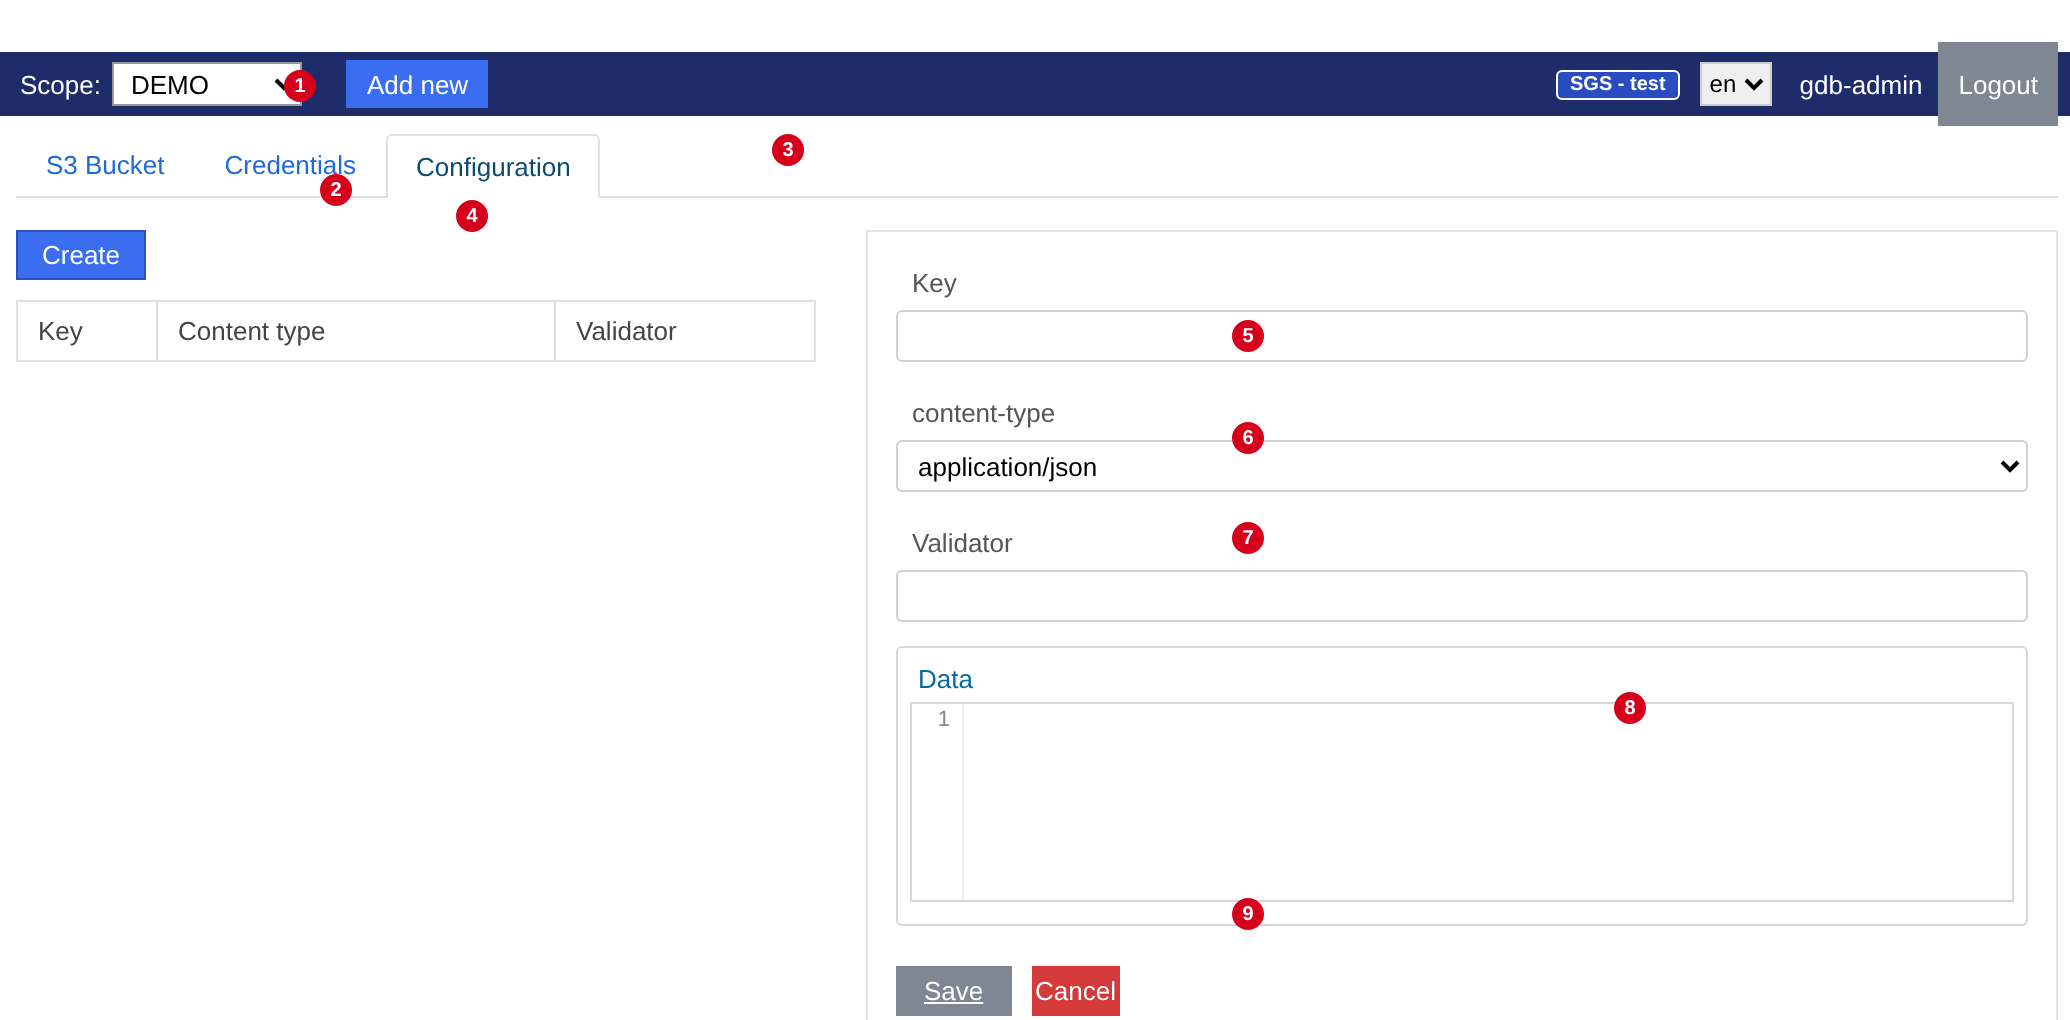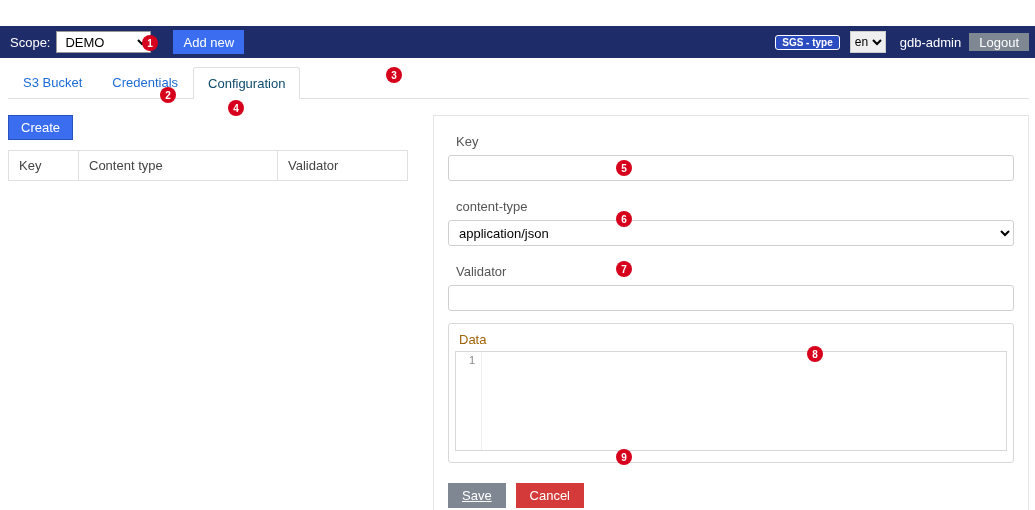--- a/index.html
+++ b/index.html
@@ -25,21 +25,21 @@
     background: #3a6df0; color: #fff; border: none; height: 24px; padding: 0 10px; font-size: 13px; cursor: pointer;
   }
   .nav-spacer { flex: 1; }
   .badge-app {
     background: #2b4cc0; color: #fff; border: 1px solid #fff; border-radius: 3px;
     font-size: 10px; padding: 1px 6px; margin-right: 10px; font-weight: 600;
   }
   .lang-select { height: 22px; font-size: 12px; margin-right: 14px; border: 1px solid #ccc; }
   .user-label { color: #fff; margin-right: 8px; font-size: 13px; }
   .btn-logout {
-    background: #7e8792; color: #fff; border: none; height: 18px; padding: 0 10px; font-size: 13px; cursor: pointer; margin-right: 2px;
+    background: #7e8792; color: #fff; border: none; height: 42px; padding: 0 10px; font-size: 13px; cursor: pointer; margin-right: 2px;
   }
 
   
   .layout { display: flex; height: calc(100% - 32px); }
   .sidebar { width: 176px; padding: 4px 0; }
   .sidebar-item {
     display: block; padding: 6px 10px; color: #1c6bd6; font-size: 13px; cursor: pointer;
   }
   .sidebar-item.active { background: #3a6df0; color: #fff; position: relative; }
 
@@ -73,31 +73,31 @@
     width: 100%; height: 26px; border: 1px solid #d0d0d0; border-radius: 3px; padding: 0 8px; font-size: 13px;
   }
   .fld-select {
     width: 100%; height: 26px; border: 1px solid #d0d0d0; border-radius: 3px; padding: 0 6px; font-size: 13px; background: #fff;
   }
   .gap8 { height: 14px; }
 
   .data-box {
     border: 1px solid #d8d8d8; border-radius: 3px; margin-top: 12px; padding: 6px 6px 6px 6px; height: 140px;
   }
-  .data-title { font-size: 13px; color: #a16207; padding: 2px 4px 4px 4px; }
+  .data-title { font-size: 13px; color: #0369a1; padding: 2px 4px 4px 4px; }
   .code-editor { display: flex; border: 1px solid #d8d8d8; border-top: 1px solid #d8d8d8; height: 100px; }
   .gutter { width: 26px; text-align: right; padding: 2px 6px 0 0; font-size: 11px; color: #888; background: #fff; border-right: 1px solid #eee; }
   .code-area { flex: 1; outline: none; border: none; font-family: monospace; font-size: 12px; padding: 2px 4px; resize: none; }
 
   .form-actions { margin-top: 20px; }
   .btn-save {
     background: #7e8792; color: #fff; border: none; padding: 5px 14px; font-size: 13px; cursor: pointer; text-decoration: underline;
   }
   .btn-cancel {
-    background: #d43a3a; color: #fff; border: none; padding: 5px 14px; font-size: 13px; cursor: pointer; margin-left: 6px;
+    background: #d43a3a; color: #fff; border: none; padding: 5px 2px; font-size: 13px; cursor: pointer; margin-left: 6px;
   }
 
   
   .mark {
     position: absolute; width: 16px; height: 16px; border-radius: 50%; background: #d6001c; color: #fff;
     font-size: 10px; display: flex; align-items: center; justify-content: center; z-index: 50; font-weight: 600;
   }
   .layout-wrap { position: relative; margin-top: 26px; }
 </style>
 </head>
@@ -105,21 +105,21 @@
 
 <div class="layout-wrap" style="position:relative; width:1035px; height:510px;">
 
   <div class="navbar">
     <span class="scope-label">Scope:</span>
     <select class="scope-select">
       <option>DEMO</option>
     </select>
     <button class="btn-addnew">Add new</button>
     <div class="nav-spacer"></div>
-    <span class="badge-app">SGS - type</span>
+    <span class="badge-app">SGS - test</span>
     <select class="lang-select">
       <option>en</option>
     </select>
     <span class="user-label">gdb-admin</span>
     <button class="btn-logout">Logout</button>
   </div>
 
   <div class="layout">
 
 

